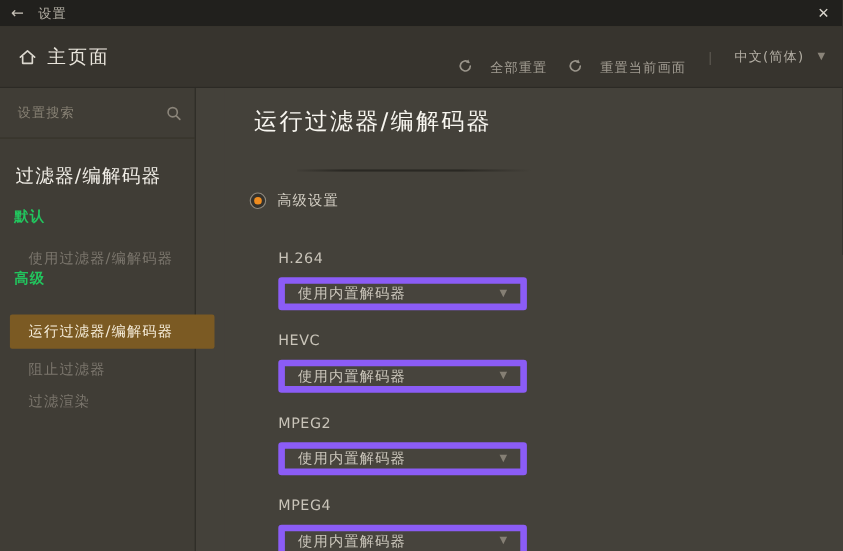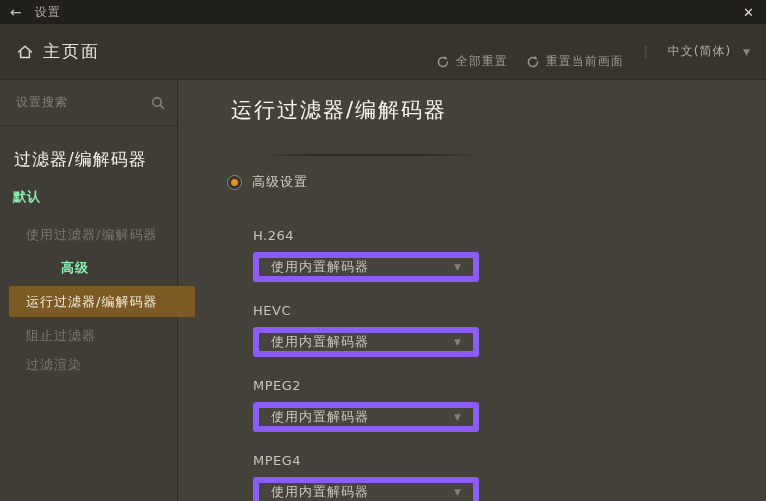--- a/index.html
+++ b/index.html
@@ -19,21 +19,21 @@
   
   .header {
     position:absolute; top:24px; left:0; right:0; height:56px;
     background:#37342e; border-bottom:1px solid #2c2a25;
     display:flex; align-items:center; padding:0 16px; box-sizing:border-box;
   }
   .home-group { display:flex; align-items:center; gap:9px; }
   .home-group svg { display:block; }
   .page-title { font-size:17px; color:#e9e5dc; letter-spacing:2px; }
   .header-right { margin-left:auto; display:flex; align-items:center; gap:18px; }
-  .hbtn { display:flex; align-items:center; gap:6px; cursor:pointer;margin-top:20px; }
+  .hbtn { display:flex; align-items:flex-start; gap:16px; cursor:pointer;margin-top:20px; }
   .hbtn svg { display:block; }
   .hbtn-label { font-size:12px; color:#a19c92; letter-spacing:1px; }
   .hsep { font-size:12px; color:#5f5b53; padding:0 2px; }
   .lang-select { display:flex; align-items:center; gap:12px; cursor:pointer; }
   .lang-label { font-size:12px; color:#b2ada3; letter-spacing:1px; }
   .caret { font-size:9px; color:#8a8479; }
   
   .sidebar {
     position:absolute; top:80px; left:0; width:178px; bottom:0;
     background:#403d36; border-right:1px solid #2d2b26; box-sizing:border-box;
@@ -41,21 +41,21 @@
   .search-row { position:absolute; top:0; left:0; right:0; height:45px; border-bottom:1px solid #353228; }
   .search-input {
     position:absolute; top:0; left:0; width:170px; height:44px;
     background:transparent; border:none; outline:none;
     padding:0 0 0 16px; font-size:12px; color:#aaa59b; letter-spacing:1px;
     font-family:inherit;
   }
   .search-input::placeholder { color:#878174; opacity:1; }
   .search-icon { position:absolute; right:12px; top:15px; cursor:pointer; }
   .side-title { position:absolute; top:68px; left:14px; font-size:17px; color:#f2efe8; letter-spacing:1px; }
-  .group-label { position:absolute; left:13px; font-size:13px; font-weight:bold; color:#86efac; letter-spacing:1px; }
+  .group-label { position:absolute; left:13px; font-size:13px; font-weight:bold; color:#22c55e; letter-spacing:1px; }
   .side-item { position:absolute; left:26px; font-size:13px; color:#7b766d; letter-spacing:1px; cursor:pointer; }
   .side-item-selected {
     position:absolute; top:206px; left:9px; width:169px; height:31px;
     background:#7b5a23; border-radius:2px; line-height:31px; padding-left:17px;
     font-size:13px; color:#f5ecd9; letter-spacing:1px; cursor:pointer;
   }
   
   .main { position:absolute; top:80px; left:204px; right:0; bottom:0; background:#44413a; }
   .main-title { position:absolute; left:27px; top:16px; font-size:21px; color:#f8f6f0; letter-spacing:2px; }
   .main-divider {
@@ -77,21 +77,21 @@
     background:#47443d; border:6px solid #8b5cf6; border-radius:3px;
     display:flex; align-items:center; justify-content:space-between;
     padding:0 12px; cursor:pointer;
   }
   .codec-value { font-size:13px; color:#ccc7bc; letter-spacing:1px; }
   .codec-caret { font-size:9px; color:#857f74; }
   .lbl0 { top:148px; } .box0 { top:172px; }
   .lbl1 { top:223px; } .box1 { top:247px; }
   .lbl2 { top:298px; } .box2 { top:322px; }
   .lbl3 { top:373px; } .box3 { top:397px; }
-  .gl-default { top:108px; } .gl-advanced { top:179px;margin-left:48px; }
+  .gl-default { top:108px; } .gl-advanced { top:164px; }
   .si-use { top:146px; } .si-block { top:247px; } .si-render { top:276px; }
 </style>
 </head>
 <body>
 
 <div id="app">
 
   <div class="titlebar">
     <span class="back-btn">
       <span>←</span>

